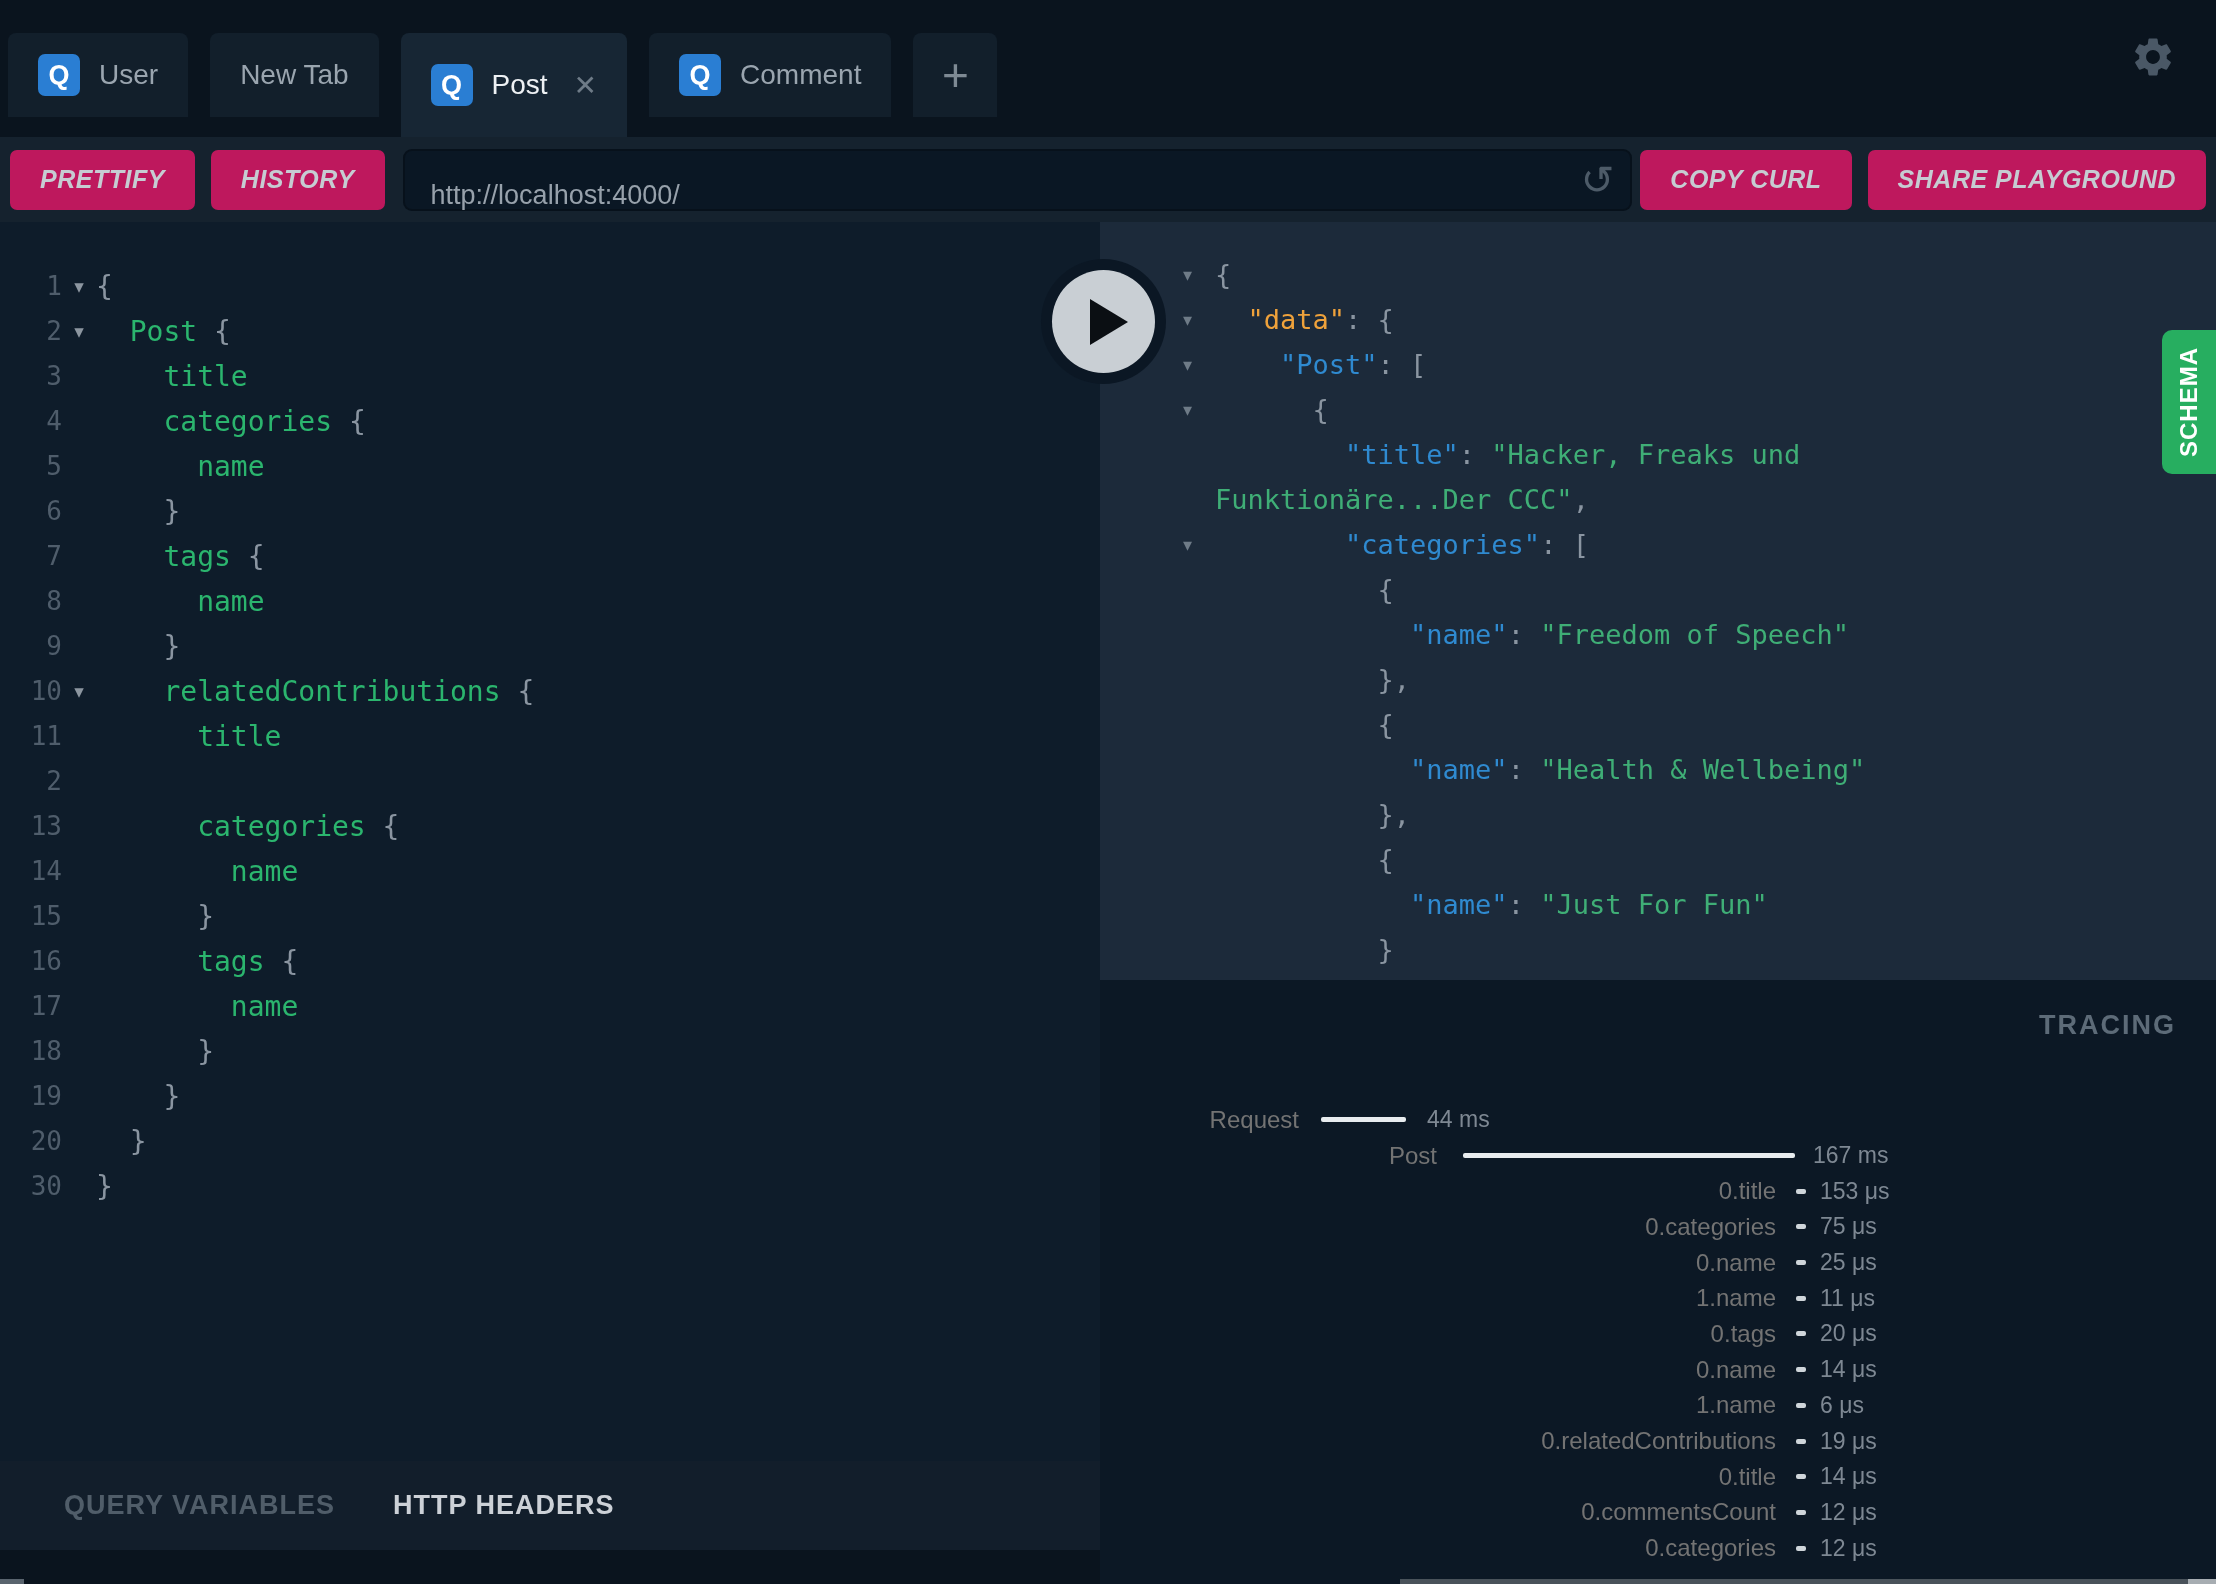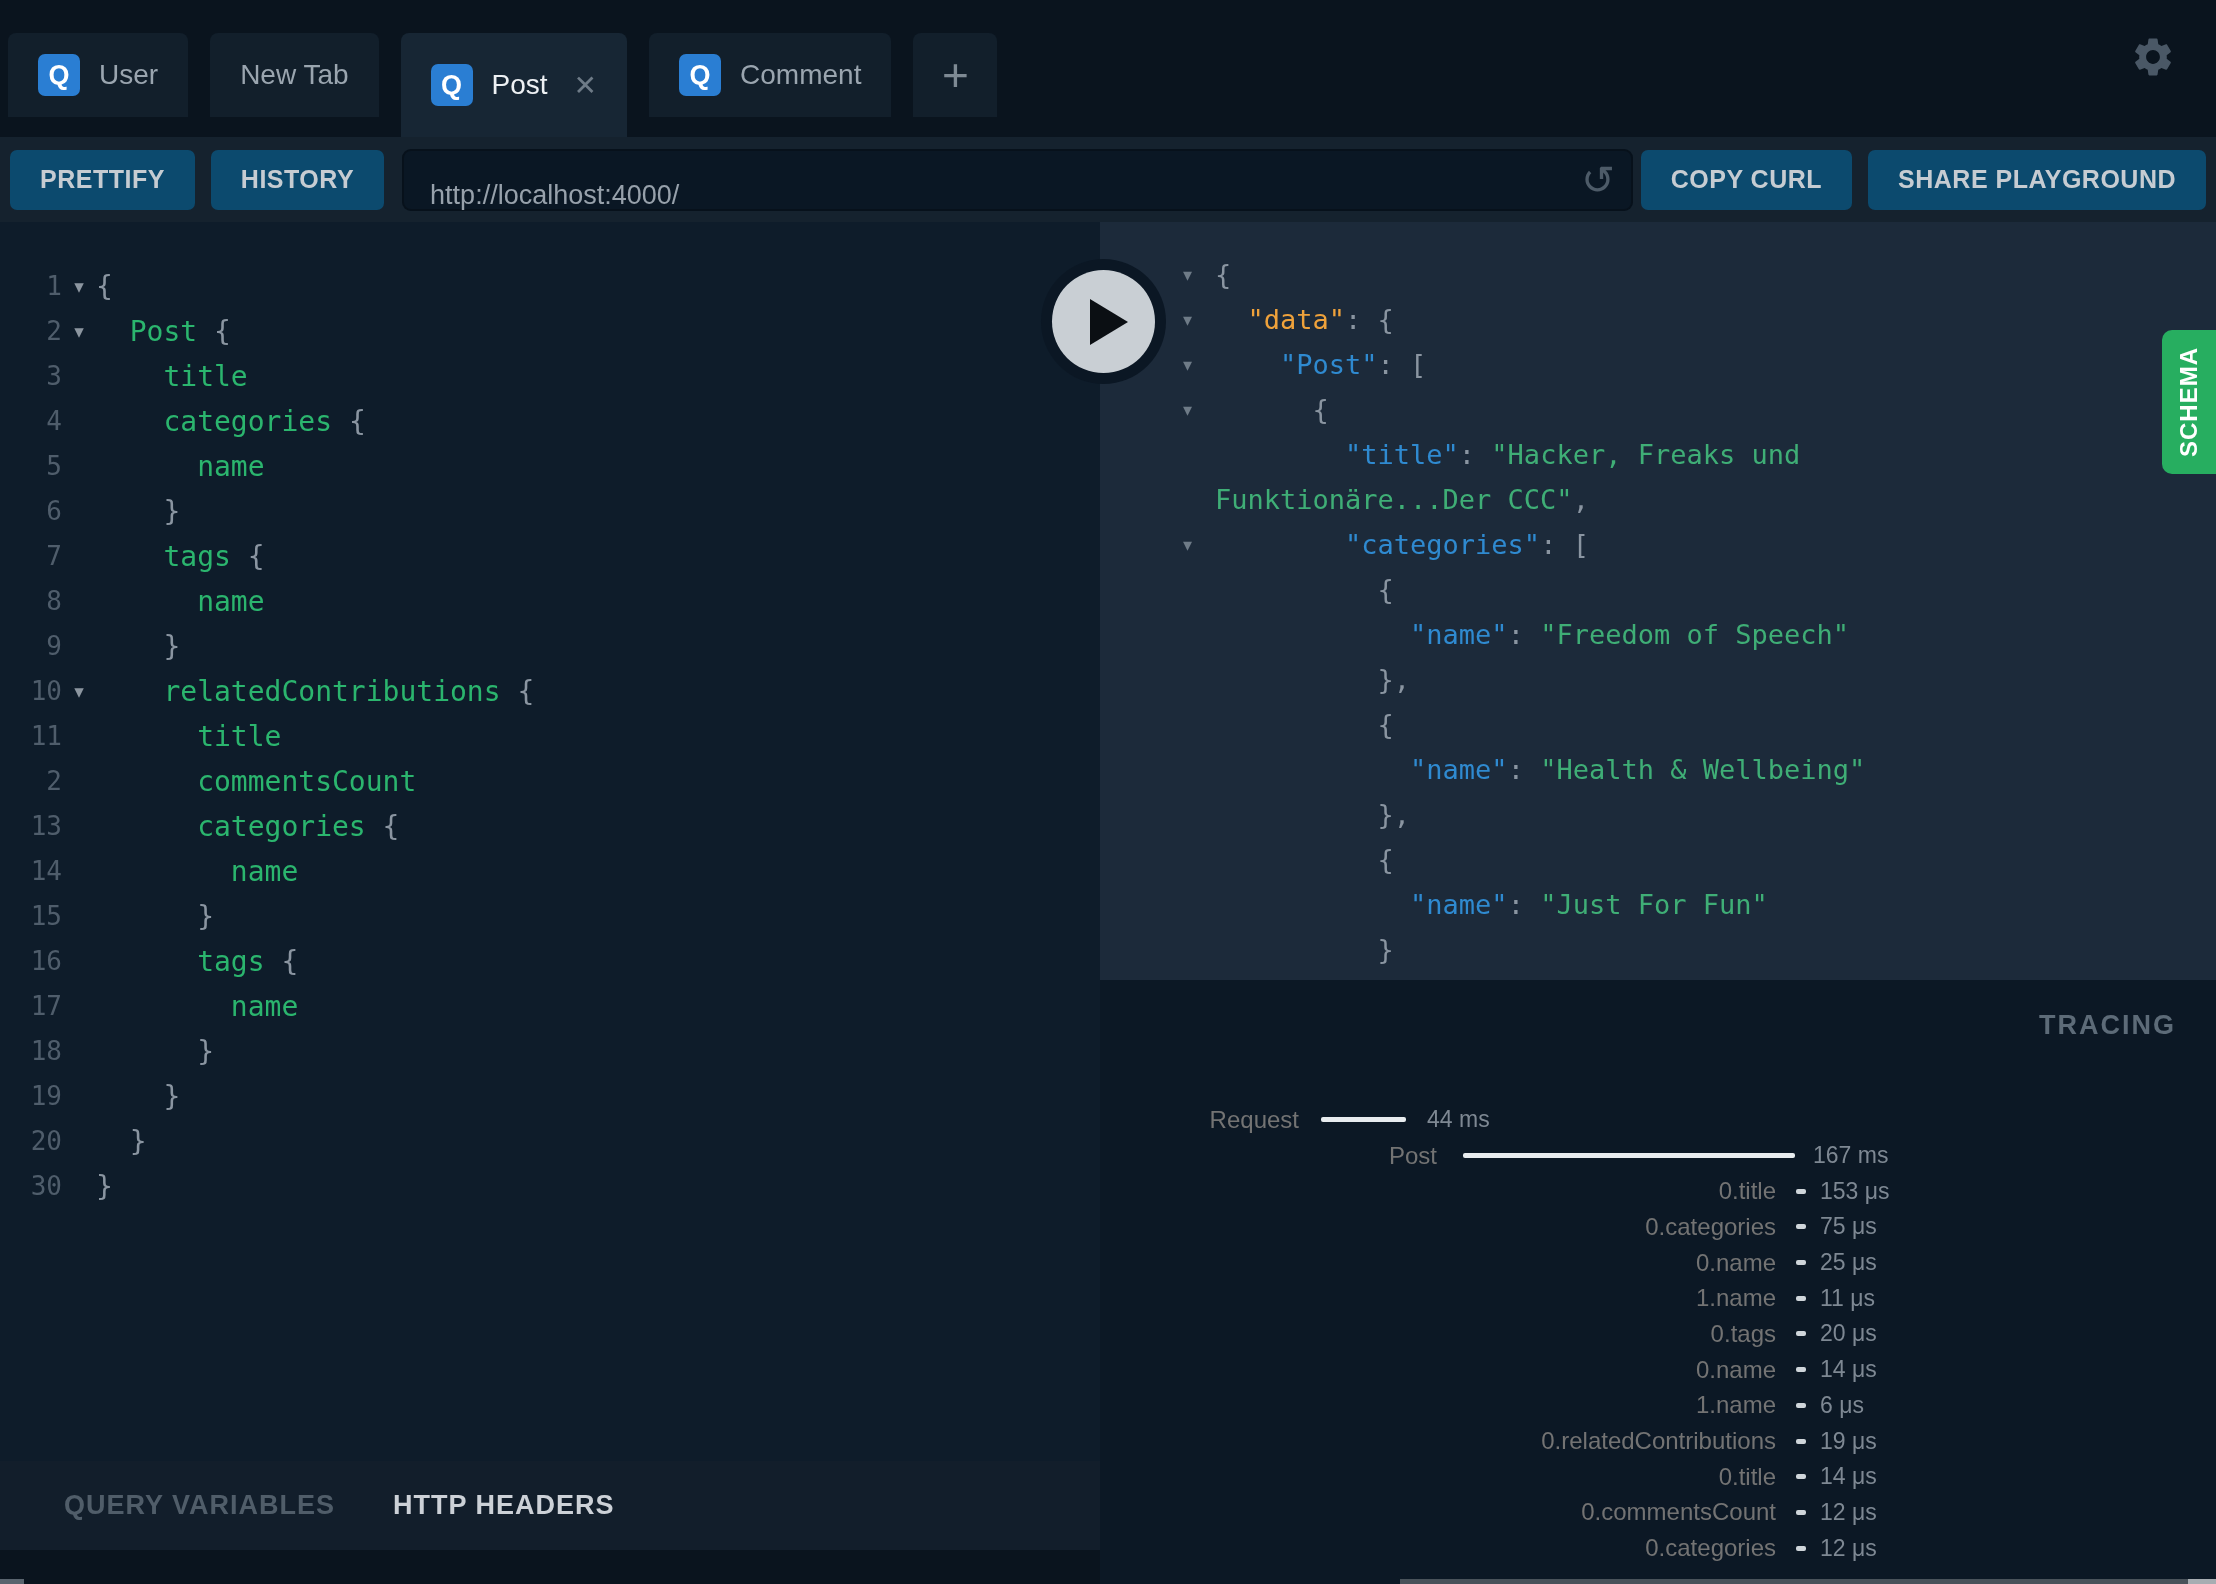--- a/index.html
+++ b/index.html
@@ -29,23 +29,23 @@
     height:84px;width:84px;background:#121f2b;border-radius:8px 8px 0 0;
     display:flex;align-items:center;justify-content:center;color:#7e8a94;font-size:46px;font-weight:300;
   }
   .gear{position:absolute;top:34px;right:40px;width:46px;height:46px;}
   
   .toolbar{
     position:absolute;left:0;top:137px;width:2216px;height:85px;background:#15222e;
     display:flex;align-items:center;padding:0 10px;box-sizing:border-box;
   }
   .tbtn{
-    height:60px;background:#0c4a6e;border-radius:7px;color:#c6ccd2;
+    height:60px;background:#be185d;border-radius:7px;color:#c6ccd2;
     font-size:25px;letter-spacing:0.5px;font-weight:600;
-    display:flex;align-items:center;padding:0 30px;margin-right:16px;white-space:nowrap;
+    display:flex;align-items:center;padding:0 30px;margin-right:16px;white-space:nowrap;font-style:italic;
   }
   .urlbox{
     flex:1;height:62px;background:#0a1724;border-radius:9px;margin:0 8px 0 2px;
     display:flex;align-items:flex-end;box-shadow:inset 0 0 0 2px rgba(0,0,0,0.25);
     position:relative;
   }
   .urlbox .url{margin-left:28px;font-size:27px;color:#97a1ab;}
   .refresh{
     position:absolute;right:18px;top:0;height:62px;display:flex;align-items:center;
     color:#4d5b68;font-size:40px;
@@ -157,21 +157,21 @@
       <div class="eline"><span class="lnum">2</span><span class="earr">▾</span><span class="ecode"><span class="tk-f">  Post </span><span class="tk-p">{</span></span></div>
       <div class="eline"><span class="lnum">3</span><span class="earr"></span><span class="ecode"><span class="tk-f">    title</span></span></div>
       <div class="eline"><span class="lnum">4</span><span class="earr"></span><span class="ecode"><span class="tk-f">    categories </span><span class="tk-p">{</span></span></div>
       <div class="eline"><span class="lnum">5</span><span class="earr"></span><span class="ecode"><span class="tk-f">      name</span></span></div>
       <div class="eline"><span class="lnum">6</span><span class="earr"></span><span class="ecode"><span class="tk-p">    }</span></span></div>
       <div class="eline"><span class="lnum">7</span><span class="earr"></span><span class="ecode"><span class="tk-f">    tags </span><span class="tk-p">{</span></span></div>
       <div class="eline"><span class="lnum">8</span><span class="earr"></span><span class="ecode"><span class="tk-f">      name</span></span></div>
       <div class="eline"><span class="lnum">9</span><span class="earr"></span><span class="ecode"><span class="tk-p">    }</span></span></div>
       <div class="eline"><span class="lnum">10</span><span class="earr">▾</span><span class="ecode"><span class="tk-f">    relatedContributions </span><span class="tk-p">{</span></span></div>
       <div class="eline"><span class="lnum">11</span><span class="earr"></span><span class="ecode"><span class="tk-f">      title</span></span></div>
-      <div class="eline"><span class="lnum">2</span><span class="earr"></span><span class="ecode"><span class="tk-f">      commentsCount</span></span></div>
+      <div class="eline"><span class="lnum">2</span><span class="earr"></span></div>
       <div class="eline"><span class="lnum">13</span><span class="earr"></span><span class="ecode"><span class="tk-f">      categories </span><span class="tk-p">{</span></span></div>
       <div class="eline"><span class="lnum">14</span><span class="earr"></span><span class="ecode"><span class="tk-f">        name</span></span></div>
       <div class="eline"><span class="lnum">15</span><span class="earr"></span><span class="ecode"><span class="tk-p">      }</span></span></div>
       <div class="eline"><span class="lnum">16</span><span class="earr"></span><span class="ecode"><span class="tk-f">      tags </span><span class="tk-p">{</span></span></div>
       <div class="eline"><span class="lnum">17</span><span class="earr"></span><span class="ecode"><span class="tk-f">        name</span></span></div>
       <div class="eline"><span class="lnum">18</span><span class="earr"></span><span class="ecode"><span class="tk-p">      }</span></span></div>
       <div class="eline"><span class="lnum">19</span><span class="earr"></span><span class="ecode"><span class="tk-p">    }</span></span></div>
       <div class="eline"><span class="lnum">20</span><span class="earr"></span><span class="ecode"><span class="tk-p">  }</span></span></div>
       <div class="eline"><span class="lnum">30</span><span class="earr"></span><span class="ecode"><span class="tk-p">}</span></span></div>
     </div>

